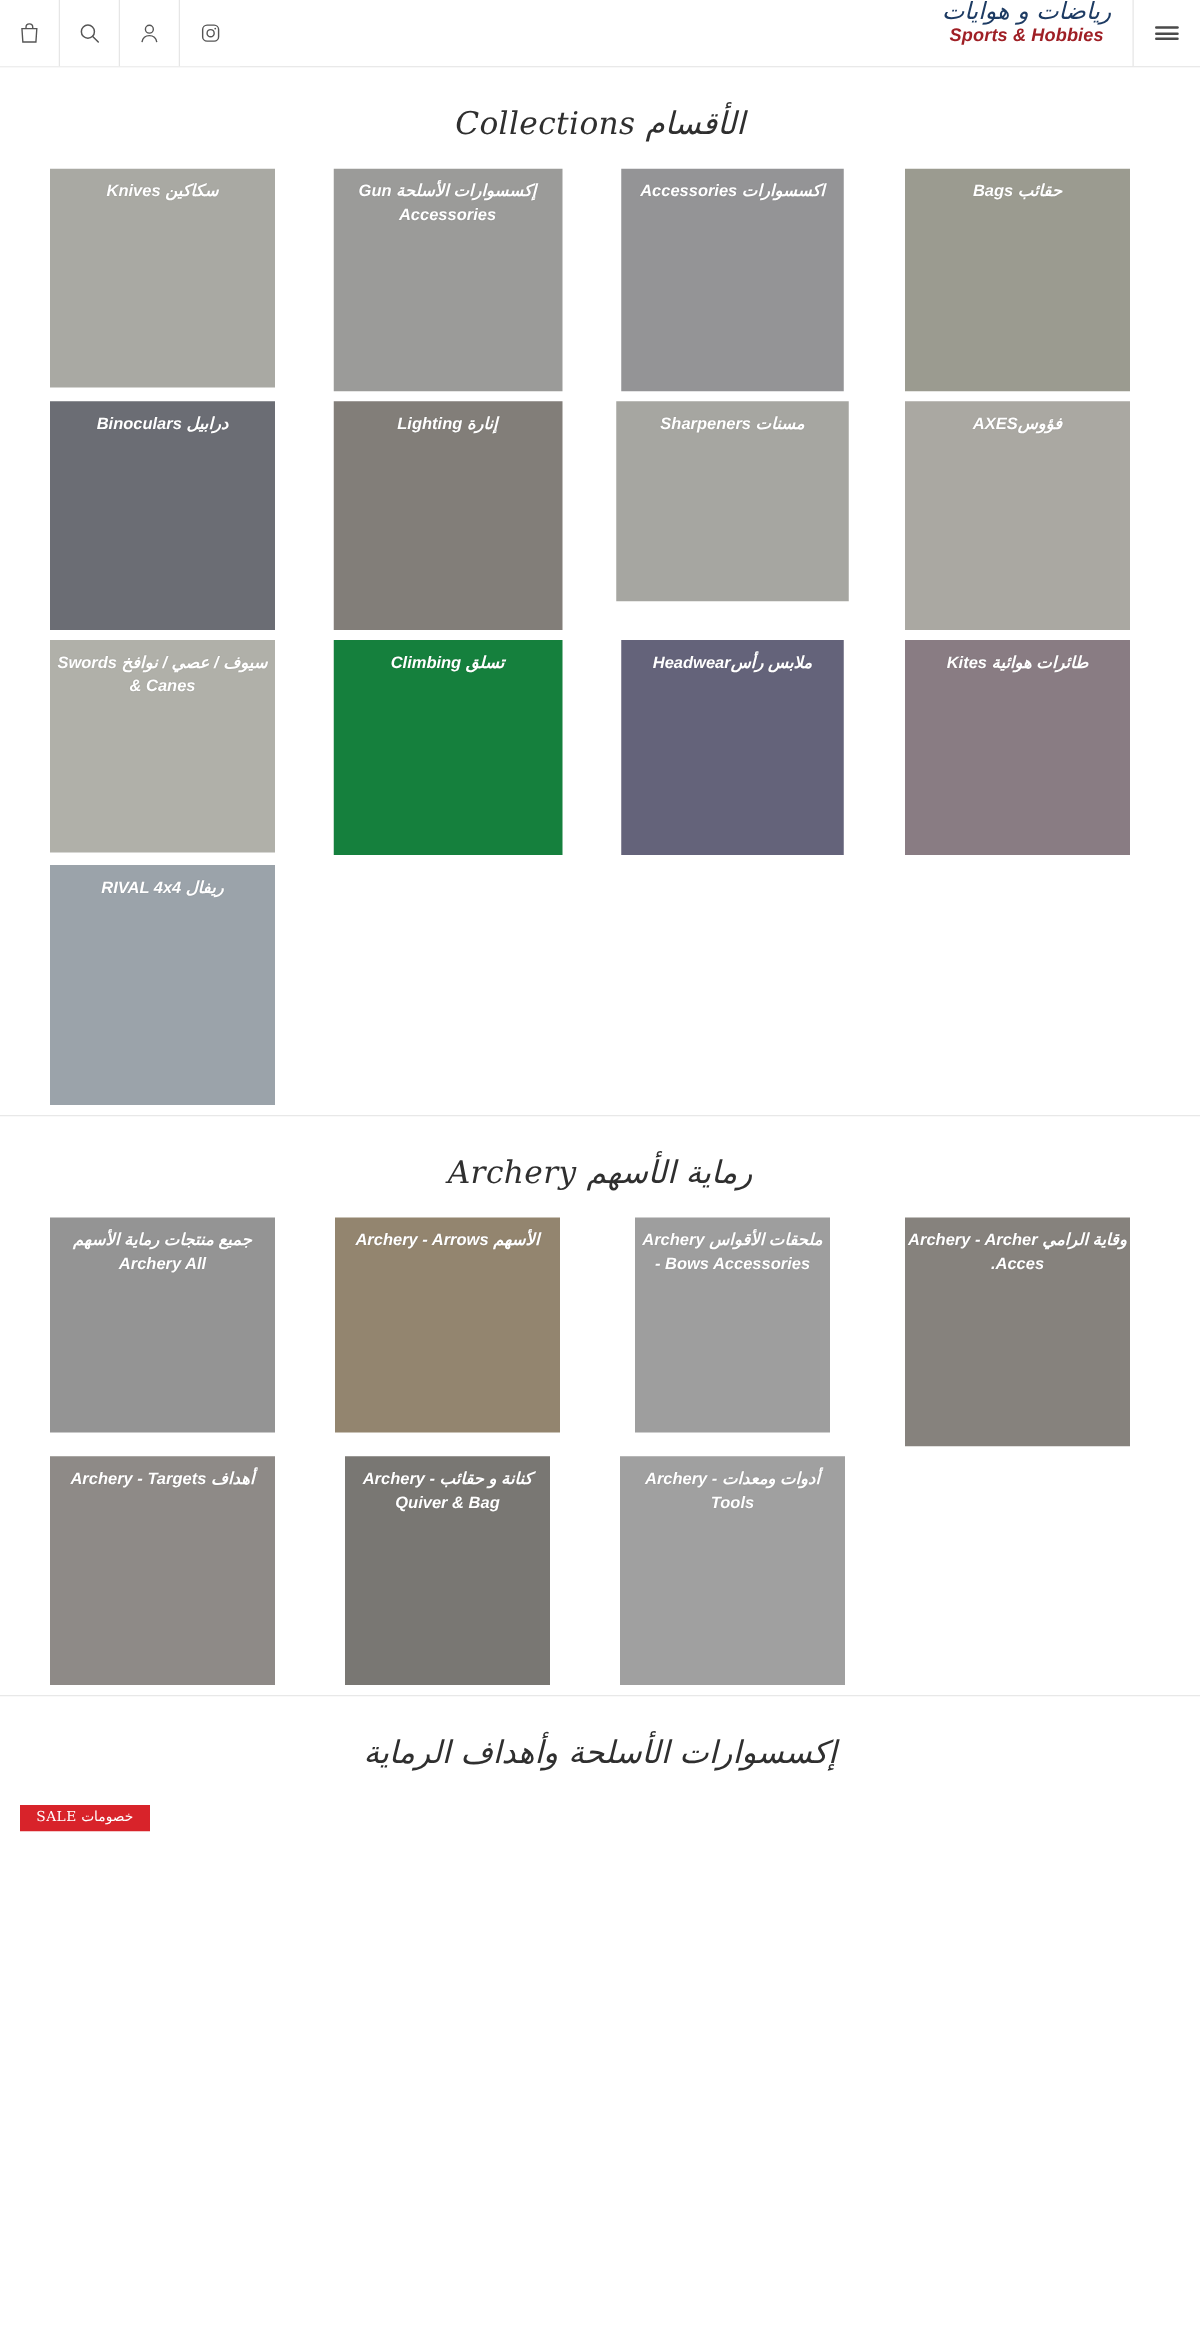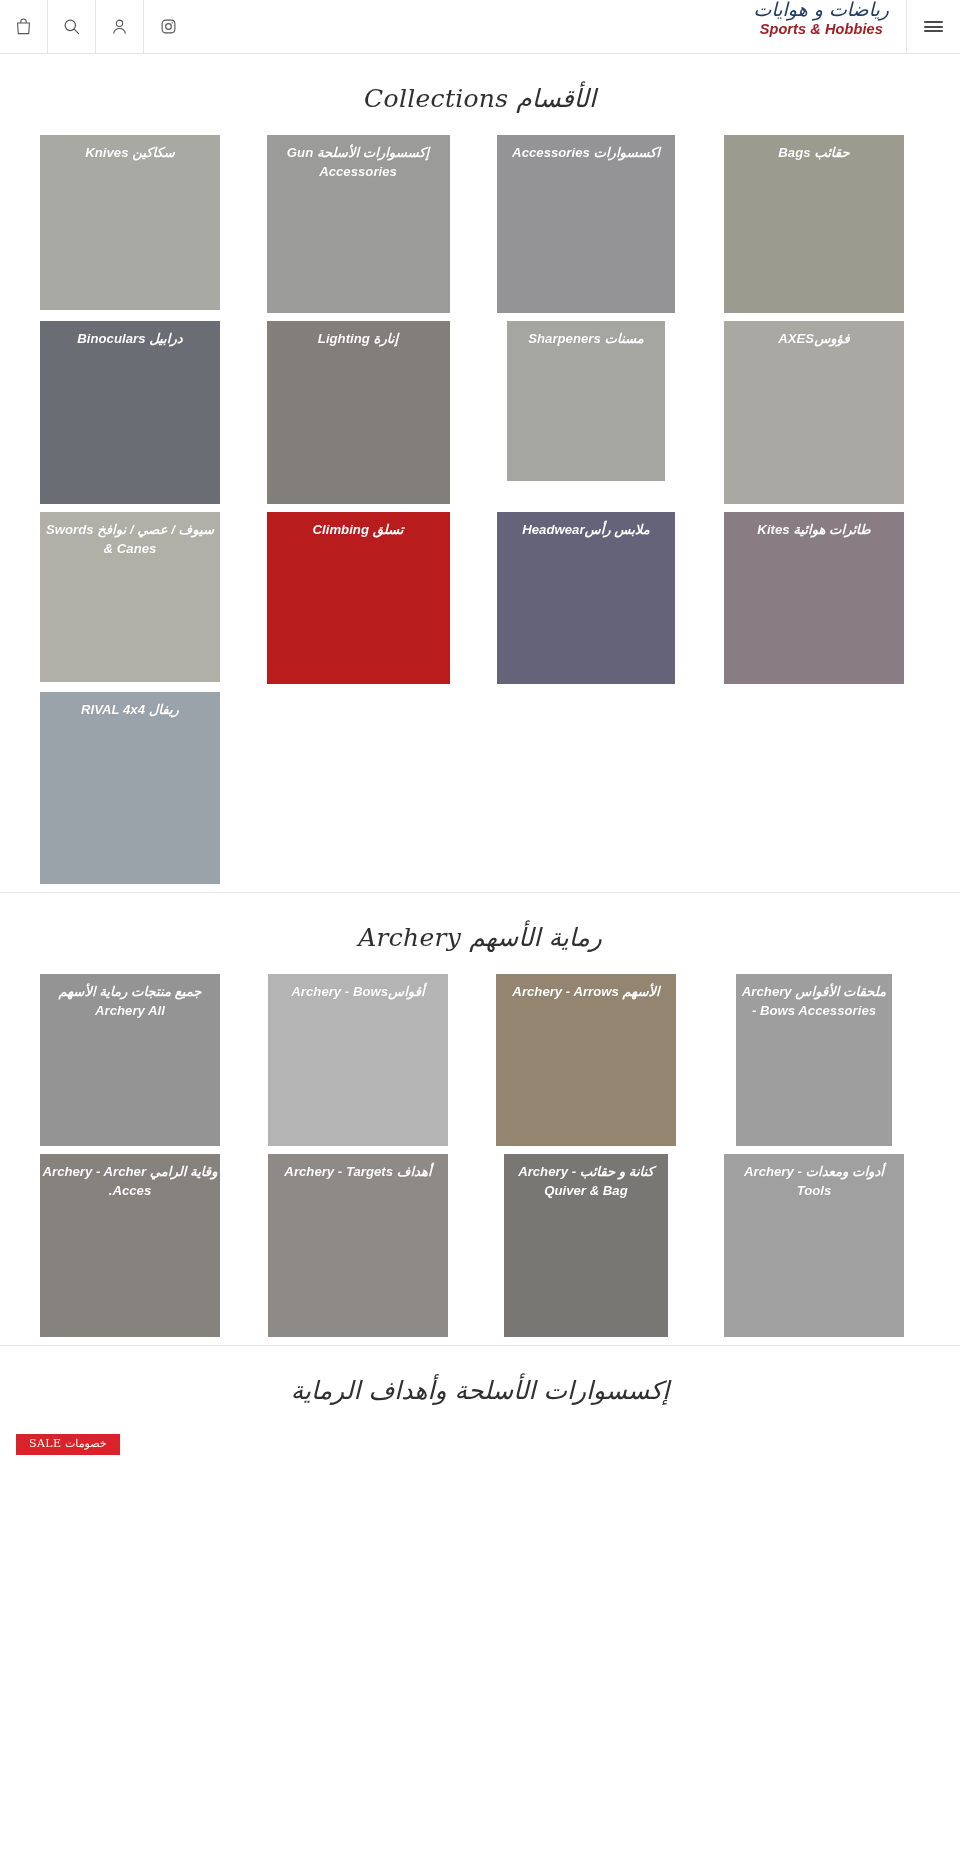--- a/index.html
+++ b/index.html
@@ -224,36 +224,36 @@
         <a class="tile" style="width: 180px; height: 183px; background: rgb(107, 109, 116);">
           <span class="tile-label">درابيل Binoculars</span>
         </a>
       </div>
       <div class="tile-cell">
         <a class="tile" style="width: 183px; height: 183px; background: rgb(130, 126, 121);">
           <span class="tile-label">إنارة Lighting</span>
         </a>
       </div>
       <div class="tile-cell">
-        <a class="tile" style="width: 158px; height: 160px; background: rgb(166, 166, 161);">
+        <a class="tile" style="width: 186px; height: 160px; background: rgb(166, 166, 161);">
           <span class="tile-label">مسنات Sharpeners</span>
         </a>
       </div>
       <div class="tile-cell">
         <a class="tile" style="width: 180px; height: 183px; background: rgb(170, 168, 162);">
           <span class="tile-label">فؤوسAXES</span>
         </a>
       </div>
       <div class="tile-cell">
         <a class="tile" style="width: 180px; height: 170px; background: rgb(176, 176, 169);">
           <span class="tile-label wrap">سيوف / عصي / نوافخ Swords &amp; Canes</span>
         </a>
       </div>
       <div class="tile-cell">
-        <a class="tile" style="width: 183px; height: 172px; background: #b91c1c;">
+        <a class="tile" style="width: 183px; height: 172px; background: #15803d;">
           <span class="tile-label">تسلق Climbing</span>
         </a>
       </div>
       <div class="tile-cell">
         <a class="tile" style="width: 178px; height: 172px; background: rgb(100, 99, 122);">
           <span class="tile-label">ملابس رأسHeadwear</span>
         </a>
       </div>
       <div class="tile-cell">
         <a class="tile" style="width: 180px; height: 172px; background: rgb(137, 124, 131);">
@@ -267,25 +267,20 @@
       </div>
     </div>
 </section>
 
 <section class="section section-divider">
   <h2 class="section-title">رماية الأسهم Archery</h2>
   <div class="tile-grid" id="archery-grid">
       <div class="tile-cell">
         <a class="tile" style="width: 180px; height: 172px; background: rgb(148, 148, 148);">
           <span class="tile-label wrap">جميع منتجات رماية الأسهم Archery All</span>
-        </a>
-      </div>
-      <div class="tile-cell">
-        <a class="tile" style="width: 180px; height: 172px; background: rgb(180, 180, 180);">
-          <span class="tile-label">أقواسArchery - Bows</span>
         </a>
       </div>
       <div class="tile-cell">
         <a class="tile" style="width: 180px; height: 172px; background: rgb(147, 133, 111);">
           <span class="tile-label">الأسهم Archery - Arrows</span>
         </a>
       </div>
       <div class="tile-cell">
         <a class="tile" style="width: 156px; height: 172px; background: rgb(158, 158, 158);">
           <span class="tile-label wrap">ملحقات الأقواس Archery - Bows Accessories</span>

